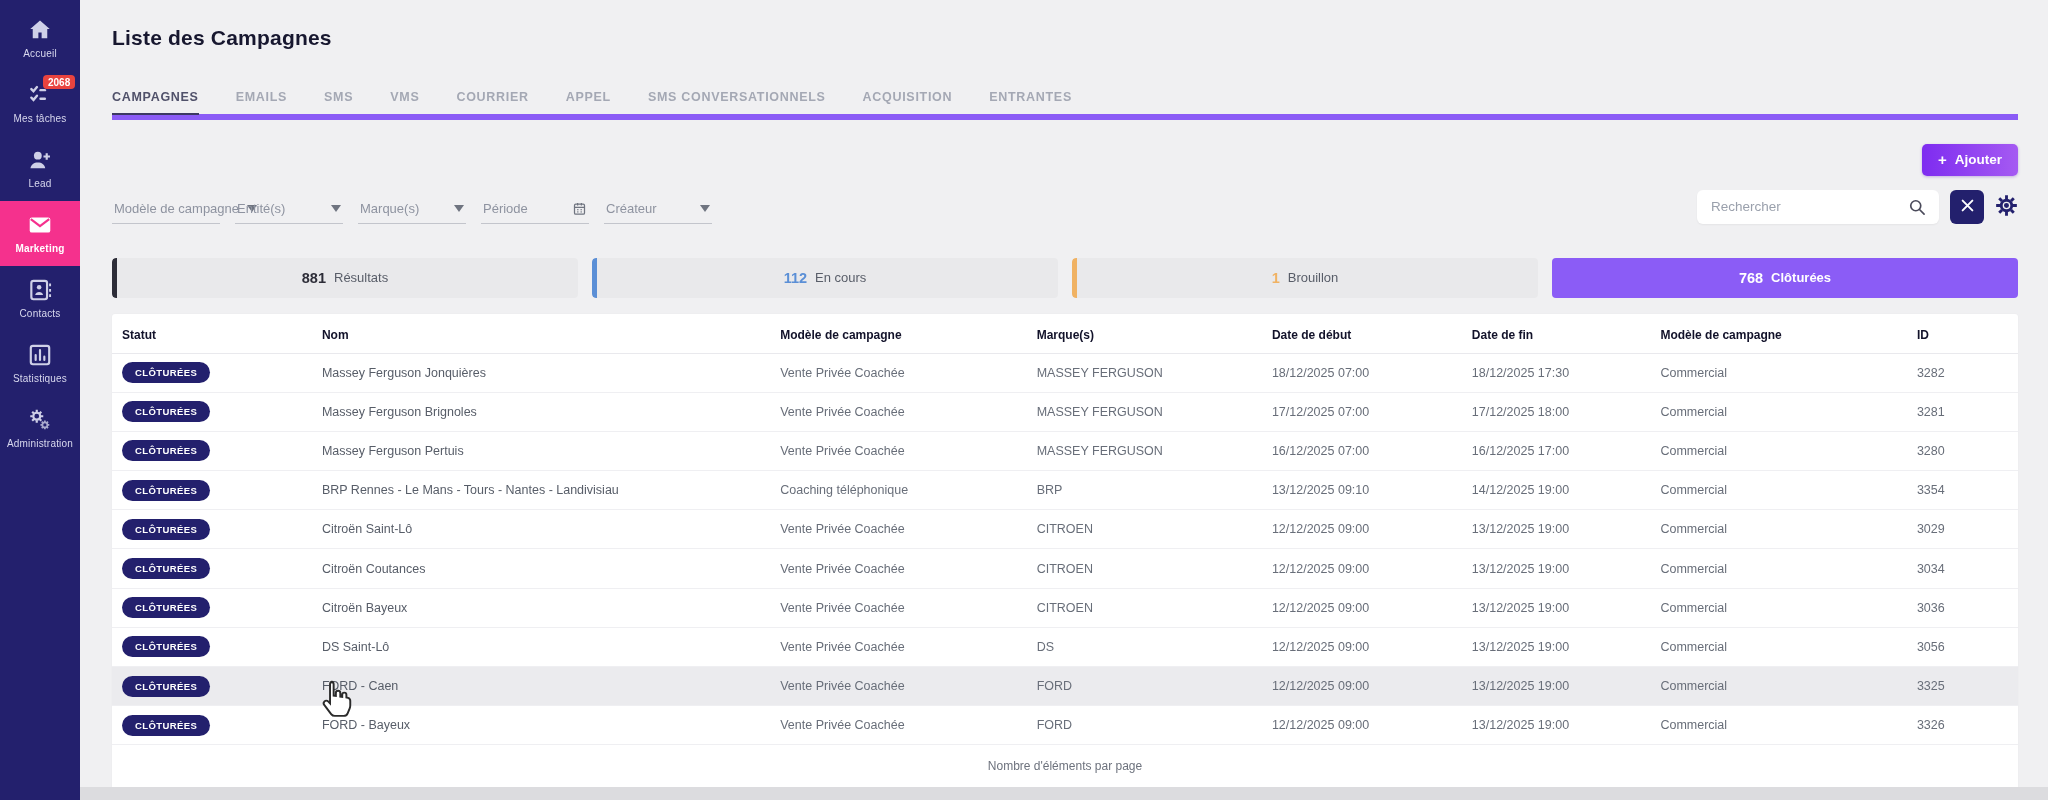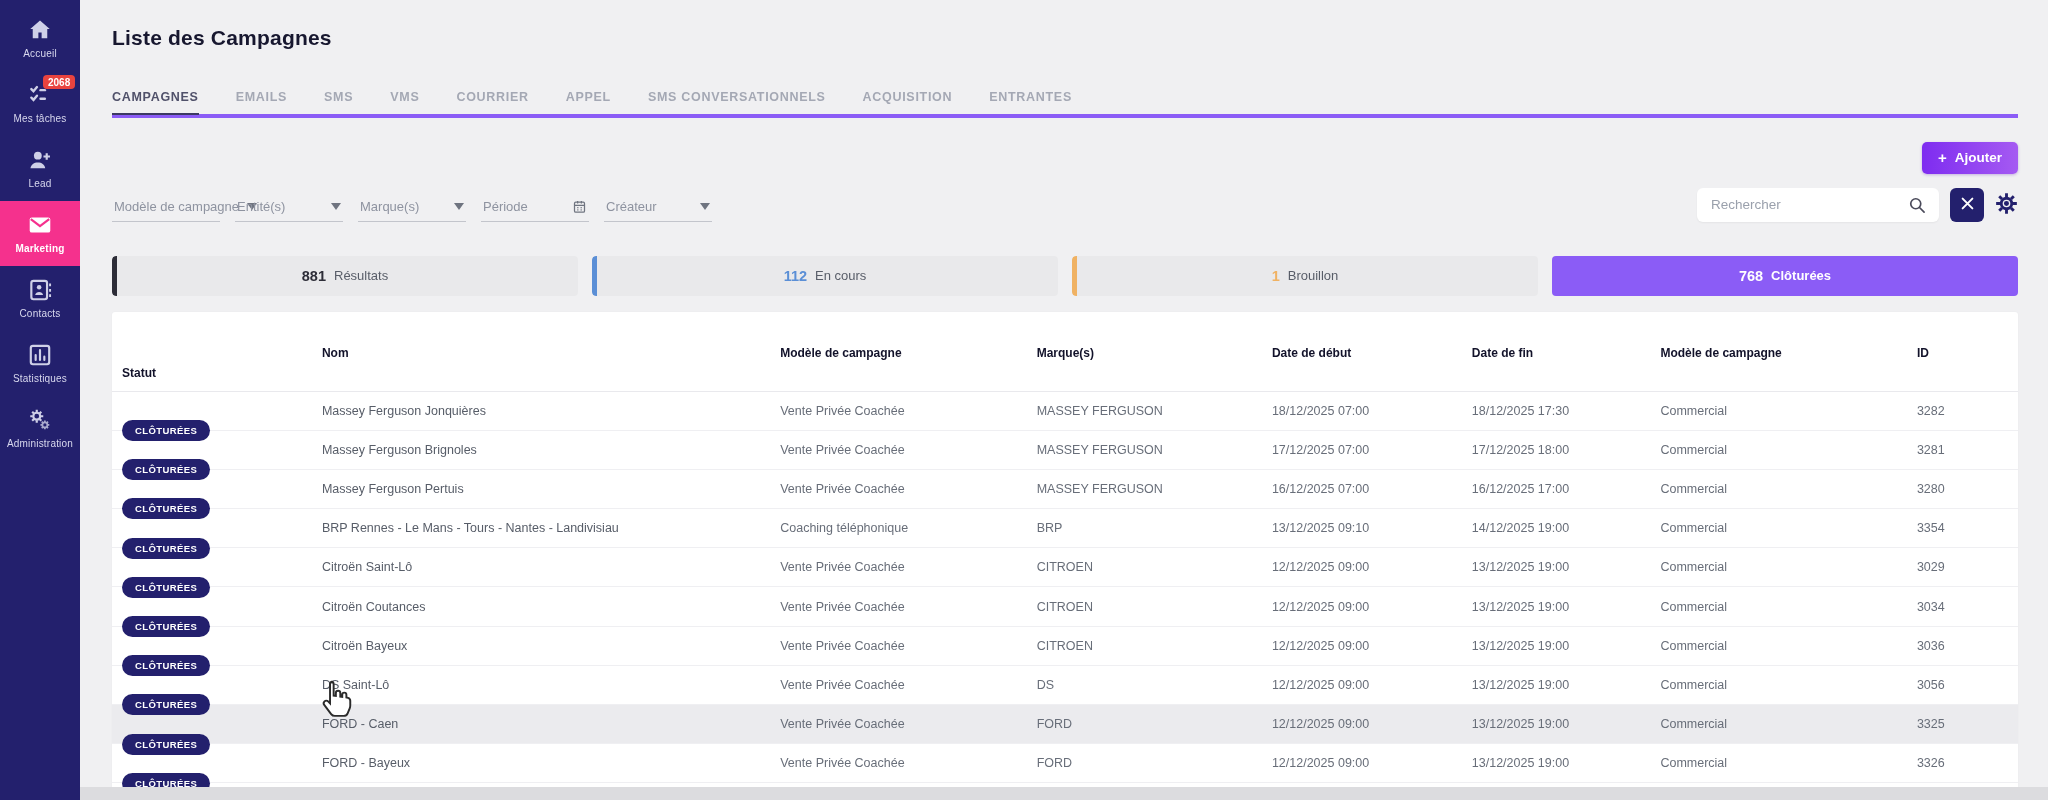--- a/index.html
+++ b/index.html
@@ -15,21 +15,21 @@
   .side-label{font-size:10px;color:#d8d8ee;letter-spacing:.2px;text-align:center;line-height:1.1;}
   .side-item.active{background:#f5318d;}
   .side-item.active .side-label{color:#ffffff;font-weight:bold;}
   .side-badge{position:absolute;top:-7px;left:16px;background:#e8433f;color:#fff;font-size:10px;
               font-weight:bold;padding:1.5px 5px;border-radius:4px;white-space:nowrap;}
 
   
   .main{position:absolute;left:80px;top:0;right:0;bottom:0;padding:0 30px 0 32px;box-sizing:border-box;}
   .page-title{margin-top:26px;font-size:21px;font-weight:bold;color:#17172f;letter-spacing:.2px;}
 
-  .tabs{display:flex;gap:37px;margin-top:40px;border-bottom:4px solid #8b5cf6;}
+  .tabs{display:flex;gap:37px;margin-top:40px;border-bottom:6px solid #8b5cf6;}
   .tab{font-size:12.5px;font-weight:bold;letter-spacing:.7px;color:#a4a8b4;padding-bottom:9px;cursor:pointer;white-space:nowrap;}
   .tab.active{color:#50516a;border-bottom:2.5px solid #3c3963;margin-bottom:-1.5px;}
 
   .toolbar{display:flex;justify-content:flex-end;margin-top:24px;}
   .btn-add{display:flex;align-items:center;gap:8px;background:linear-gradient(90deg,#7e2cf0,#a55af2);
            color:#fff;font-size:13.5px;font-weight:bold;padding:7px 16px 8px;border-radius:5px;border:none;cursor:pointer;
            box-shadow:0 1px 3px rgba(90,30,180,.3);}
   .btn-add .plus{font-size:15px;font-weight:bold;}
 
   .filters-row{display:flex;align-items:flex-end;margin-top:14px;}
@@ -61,21 +61,21 @@
   .card.selected .card-count,.card.selected .card-label{color:#fff;font-weight:bold;}
 
   
   .table-card{margin-top:16px;background:#fff;border-radius:3px;box-shadow:0 0 2px rgba(0,0,0,.04);}
   .thead{display:flex;align-items:center;padding:14px 10px 11px;border-bottom:1px solid #e9e9ed;}
   .th{font-size:12px;font-weight:bold;color:#12122a;}
   .tr{display:flex;align-items:center;height:38.2px;padding:0 10px;border-bottom:1px solid #efeff2;cursor:pointer;}
   .tr.hover{background:#ebebee;}
   .td{font-size:12.5px;color:#686e79;white-space:nowrap;overflow:hidden;}
   .td.name{color:#575d68;}
-  .c0{width:10.6%;margin-top:40px;}.c1{width:24.3%;}.c2{width:13.6%;}.c3{width:11.2%;}
+  .c0{width:10.6%;}.c1{width:24.3%;}.c2{width:13.6%;}.c3{width:11.2%;}
   .c4{width:10.6%;padding-left:24px;}.c5{width:10%;}.c6{width:13.6%;}.c7{flex:1;}
   .badge{display:inline-block;background:#23206d;color:#fff;font-size:9.5px;font-weight:bold;
          letter-spacing:.4px;padding:5px 13px 5px;border-radius:12px;}
 
   .tfoot{display:flex;justify-content:flex-end;align-items:center;gap:28px;padding:14px 22px 18px;flex-direction:column;}
   .tfoot .per-label{font-size:12px;color:#6d727d;}
   .per-select{display:flex;align-items:center;gap:10px;border-bottom:1px solid #aaacb4;
               padding:2px 4px 4px;cursor:pointer;}
   .per-select .val{font-size:12.5px;color:#4a4f59;}
   .range{font-size:12.5px;color:#5d626d;}

